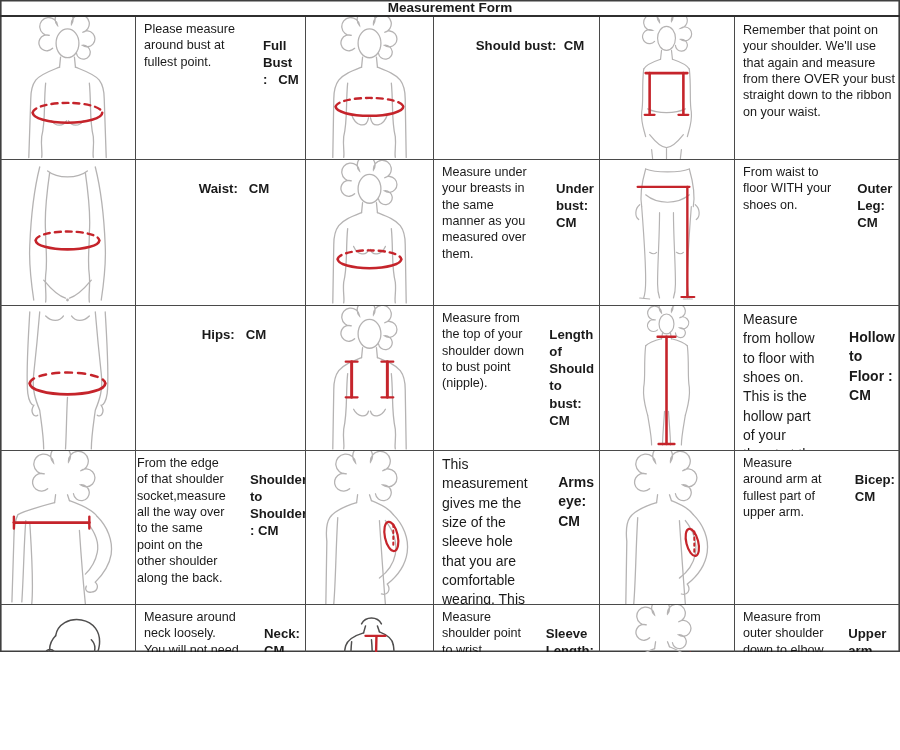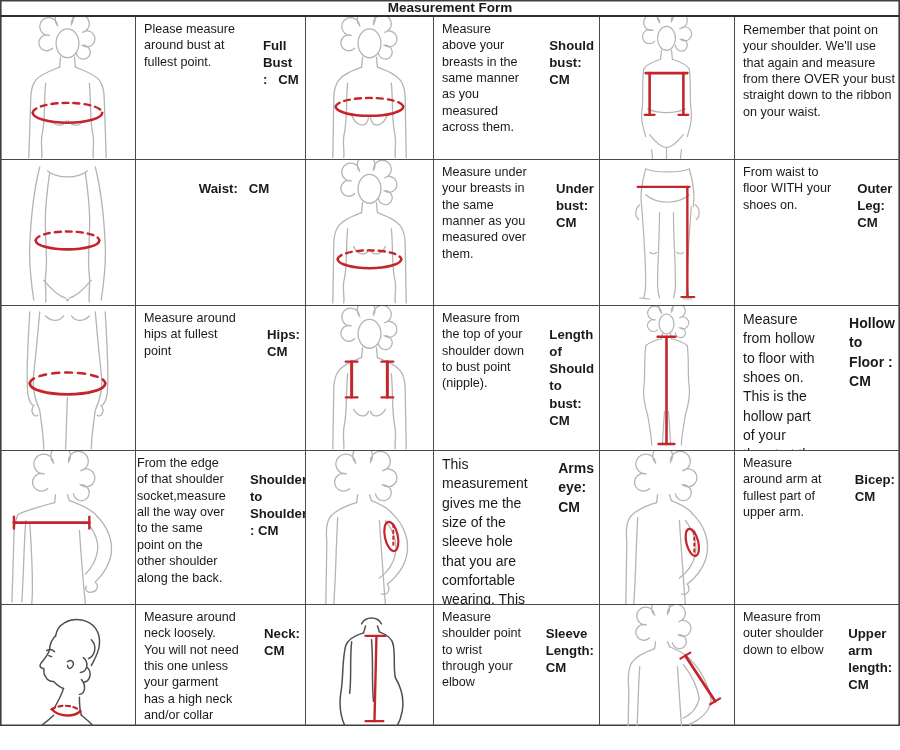--- a/index.html
+++ b/index.html
@@ -1,18 +1,18 @@
 <!DOCTYPE html>
 <html><head>
 <meta charset="utf-8">
 <style>
   html,body{margin:0;padding:0;background:#fff;}
   body{font-family:"Liberation Sans","DejaVu Sans",sans-serif;color:#1a1a1a;}
   .grid{
-    width:900px;height:726px;
+    width:900px;height:652px;
     display:grid;
     grid-template-columns:136px 170px 128px 166px 135px 165px;
     grid-template-rows:17px 143px 146px 145px 154px 145px;
     box-sizing:border-box;
     box-shadow: inset 0 0 0 1.6px #3f3f3f;
     background:#fff;
   }
   .title{
     grid-column:1 / 7;
     display:flex;align-items:center;justify-content:center;
@@ -32,21 +32,21 @@
   .fig svg{width:100%;height:100%;display:block;}
   .txt{
     display:flex;flex-direction:row;justify-content:center;
     padding:4px 5px 4px 8px;
   }
   .txt p{margin:0;font-size:12.6px;line-height:1.3;white-space:pre-wrap;}
   .txt .label{font-weight:bold;font-size:13.2px;margin-top:16px;padding-left:24px;}
   .txt.tight{justify-content:flex-start;padding-top:5px;}
   .txt.tight .label{margin-top:1px;}
   .txt.small p{font-size:14px;line-height:1.38;}
-  .txt.small .label{margin-top:4px;}
+  .txt.small .label{margin-top:18px;}
 </style>
 </head>
 <body>
 
 <div class="grid">
 
   <div class="title">Measurement Form</div>
 
   <div class="cell fig">
     <svg viewBox="0 0 136 142">
@@ -82,21 +82,20 @@
         <path d="M86,66 C88,86 86,104 90,120 C91,130 89,136 90,141"></path>
         <path d="M46,98 C50,110 61,112 63,101 M65,101 C67,112 78,110 82,98"></path>
       </g>
       <g fill="none" stroke="#c5242b" stroke-linecap="round">
         <path d="M30,90 A34,9 0 0 0 98,90" stroke-width="2.6"></path>
         <path d="M30,90 A34,9 0 0 1 98,90" stroke-width="2.4" stroke-dasharray="6,5"></path>
       </g>
     </svg>
   </div>
   <div class="cell txt">
-    <p>Measure above your breasts in the same manner as you measured across them.</p>
     <p class="label">Should bust:  CM</p>
   </div>
   <div class="cell fig">
     <svg viewBox="0 0 135 142">
       <g fill="none" stroke="#b5b3b3" stroke-width="1.2" stroke-linecap="round">
         <path d="M55,24 a7,7 0 1 1 -2,-11 a8,8 0 1 1 7,-8 a8,8 0 1 1 12,-1 a8,8 0 1 1 9,7 a7,7 0 1 1 0,11 a6,6 0 1 1 -5,6"></path>
         <ellipse cx="67" cy="21" rx="9" ry="12"></ellipse>
         <path d="M62,33 L61,42 M72,33 L73,42"></path>
         <path d="M61,42 C52,45 46,48 44,52 M73,42 C82,45 88,48 90,52"></path>
         <path d="M44,52 C42,70 44,85 42,95 C41,105 44,112 46,120"></path>
@@ -194,21 +193,20 @@
         <path d="M106,6 C108,40 110,70 108,88 C107,96 104,100 102,100 C106,106 102,113 98,110"></path>
         <path d="M68,92 C67,108 67,126 66,144"></path>
       </g>
       <g fill="none" stroke="#c5242b" stroke-linecap="round">
         <path d="M30,78 A38,11 0 0 0 106,78" stroke-width="2.8"></path>
         <path d="M30,78 A38,11 0 0 1 106,78" stroke-width="2.5" stroke-dasharray="7,6"></path>
       </g>
     </svg>
   </div>
   <div class="cell txt">
-    <p>Measure around hips at fullest point</p>
     <p class="label">Hips:   CM</p>
   </div>
   <div class="cell fig">
     <svg viewBox="0 0 128 145">
       <g fill="none" stroke="#b5b3b3" stroke-width="1.3" stroke-linecap="round">
         <path d="M49,33 a8,8 0 1 1 -3,-13 a9,9 0 1 1 8,-10 a9,9 0 1 1 14,-1 a9,9 0 1 1 11,8 a8,8 0 1 1 0,13 a7,7 0 1 1 -6,8"></path>
         <ellipse cx="64" cy="28" rx="11.5" ry="14.5"></ellipse>
         <path d="M57,42 L56,52 M71,42 L72,52"></path>
         <path d="M56,52 C46,56 38,59 33,65 C30,69 28,76 28,84 L27,144"></path>
         <path d="M72,52 C82,56 90,59 95,65 C98,69 100,76 100,84 L101,144"></path>

